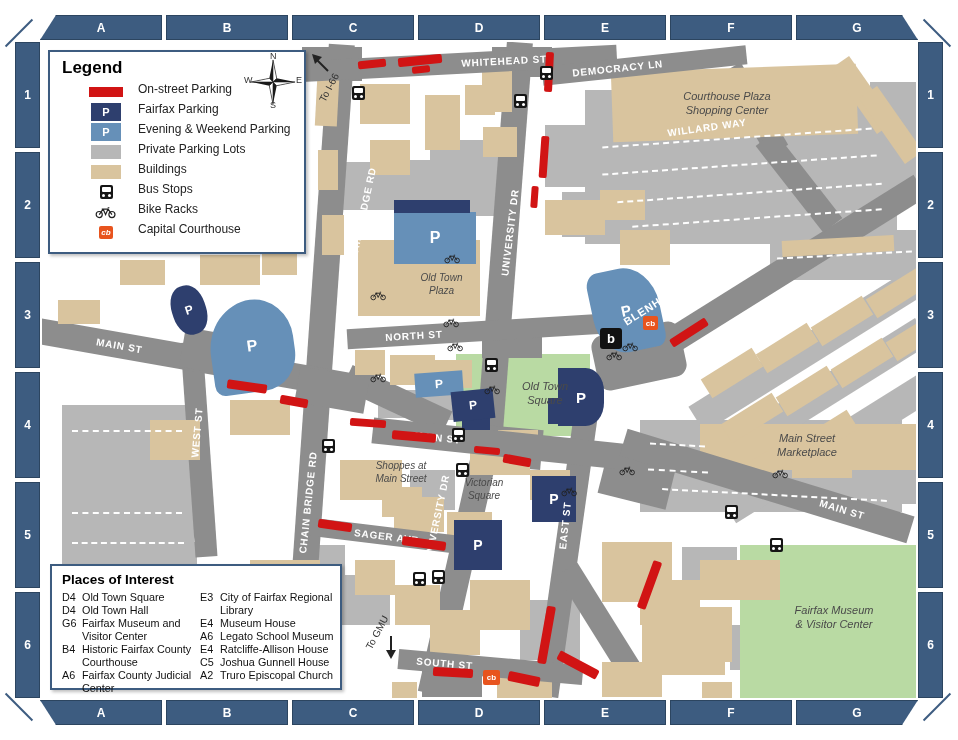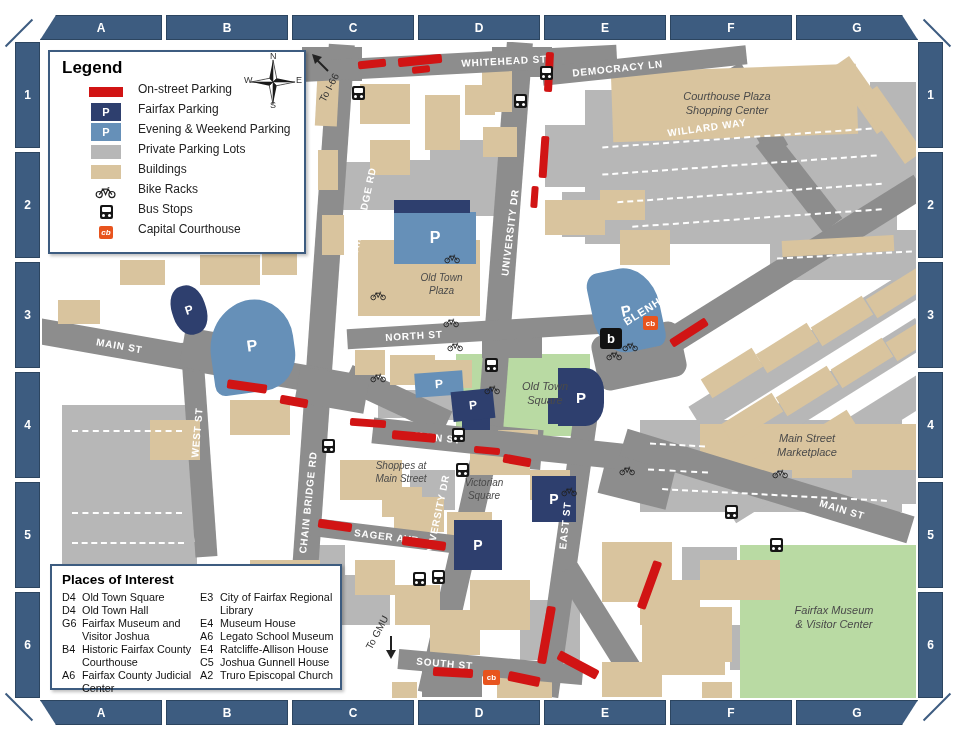--- a/index.html
+++ b/index.html
@@ -432,31 +432,31 @@
     <span class="txt">Private Parking Lots</span>
   </div>
   <div class="lrow">
     <span class="lsw">
           <i style="width:30px;height:14px;background:var(--building);display:block"></i>
         </span>
     <span class="txt">Buildings</span>
   </div>
   <div class="lrow">
     <span class="lsw">
+          <i class="bus" style="position:relative;display:block"></i>
+        </span>
+    <span class="txt">Bus Stops</span>
+  </div>
+  <div class="lrow">
+    <span class="lsw">
           <svg width="22" height="14" viewBox="0 0 26 16">
             <use href="#bikesym"></use>
           </svg>
         </span>
     <span class="txt">Bike Racks</span>
-  </div>
-  <div class="lrow">
-    <span class="lsw">
-          <i class="bus" style="position:relative;display:block"></i>
-        </span>
-    <span class="txt">Bus Stops</span>
   </div>
   <div class="lrow">
     <span class="lsw">
           <i class="cbi" style="position:relative;width:14px;height:13px;display:flex">cb</i>
         </span>
     <span class="txt">Capital Courthouse</span>
   </div>
   <div id="compass">
     <svg width="54" height="56" viewBox="0 0 44 44">
       <polygon points="22,4 25,19 40,22 25,25 22,40 19,25 4,22 19,19" fill="#1a1a1a"></polygon>
@@ -479,21 +479,21 @@
           <div class="pitem">
             <span class="code">D4</span>
             <span>Old Town Square</span>
           </div>
           <div class="pitem">
             <span class="code">D4</span>
             <span>Old Town Hall</span>
           </div>
           <div class="pitem">
             <span class="code">G6</span>
-            <span>Fairfax Museum and Visitor Joshua</span>
+            <span>Fairfax Museum and Visitor Center</span>
           </div>
           <div class="pitem">
             <span class="code">B4</span>
             <span>Historic Fairfax County Courthouse</span>
           </div>
           <div class="pitem">
             <span class="code">A6</span>
             <span>Fairfax County Judicial Center</span>
           </div>
         </div>

